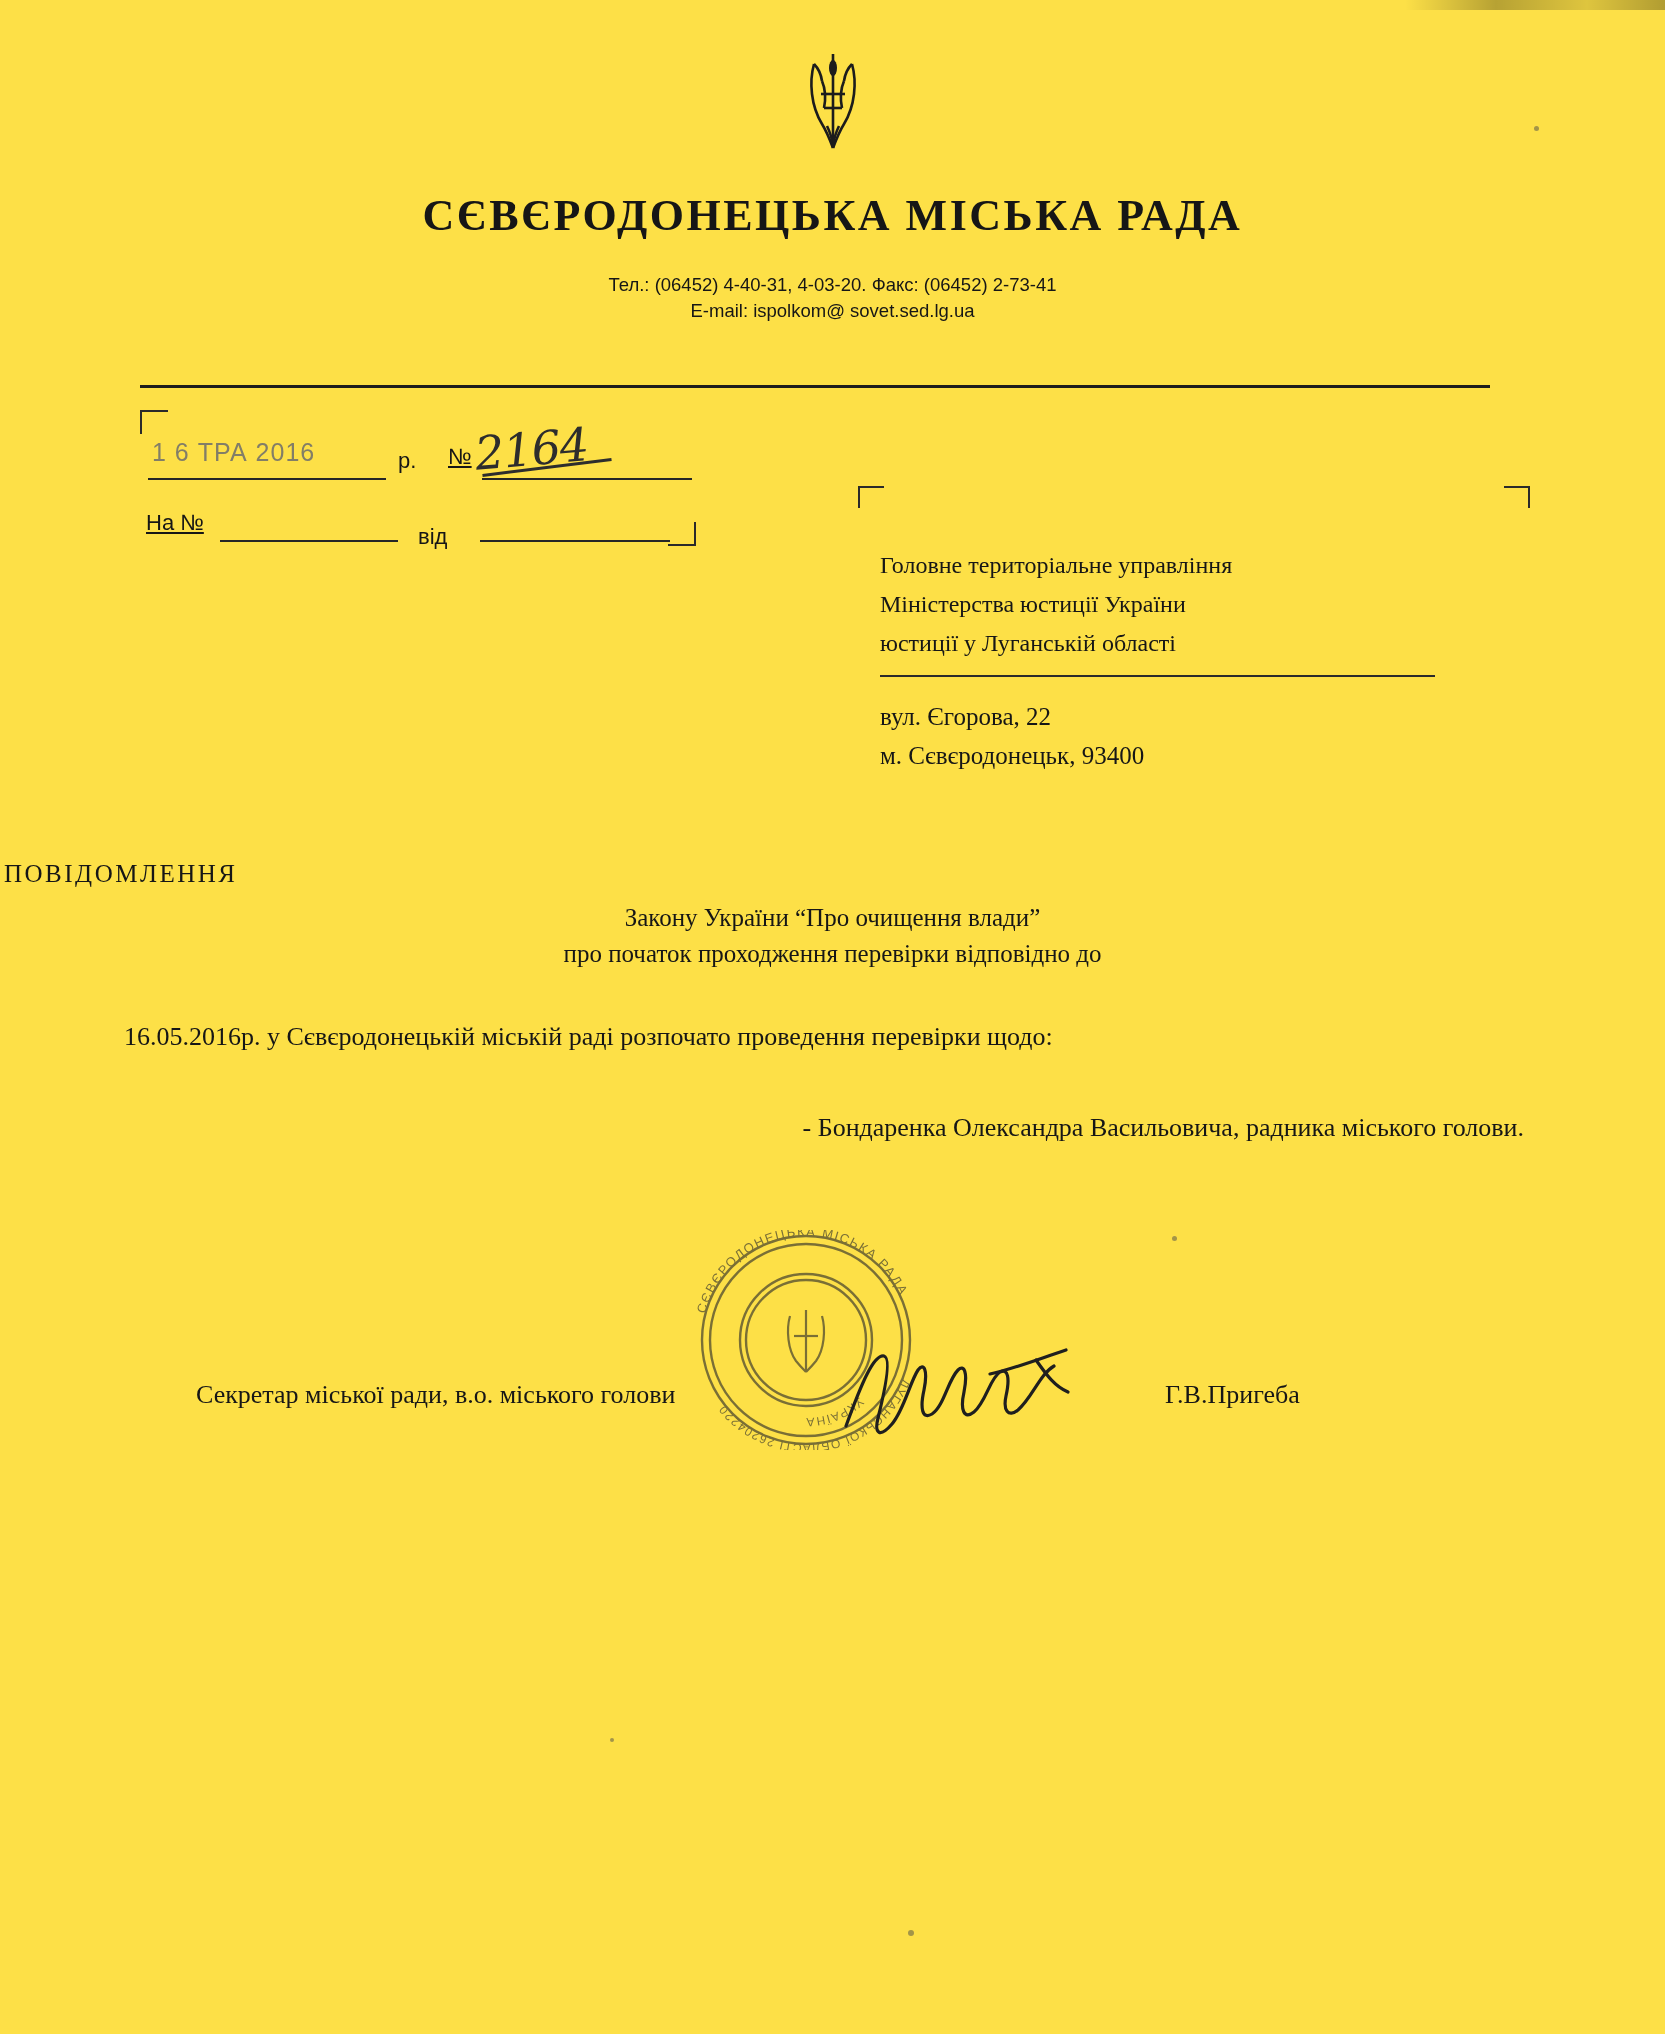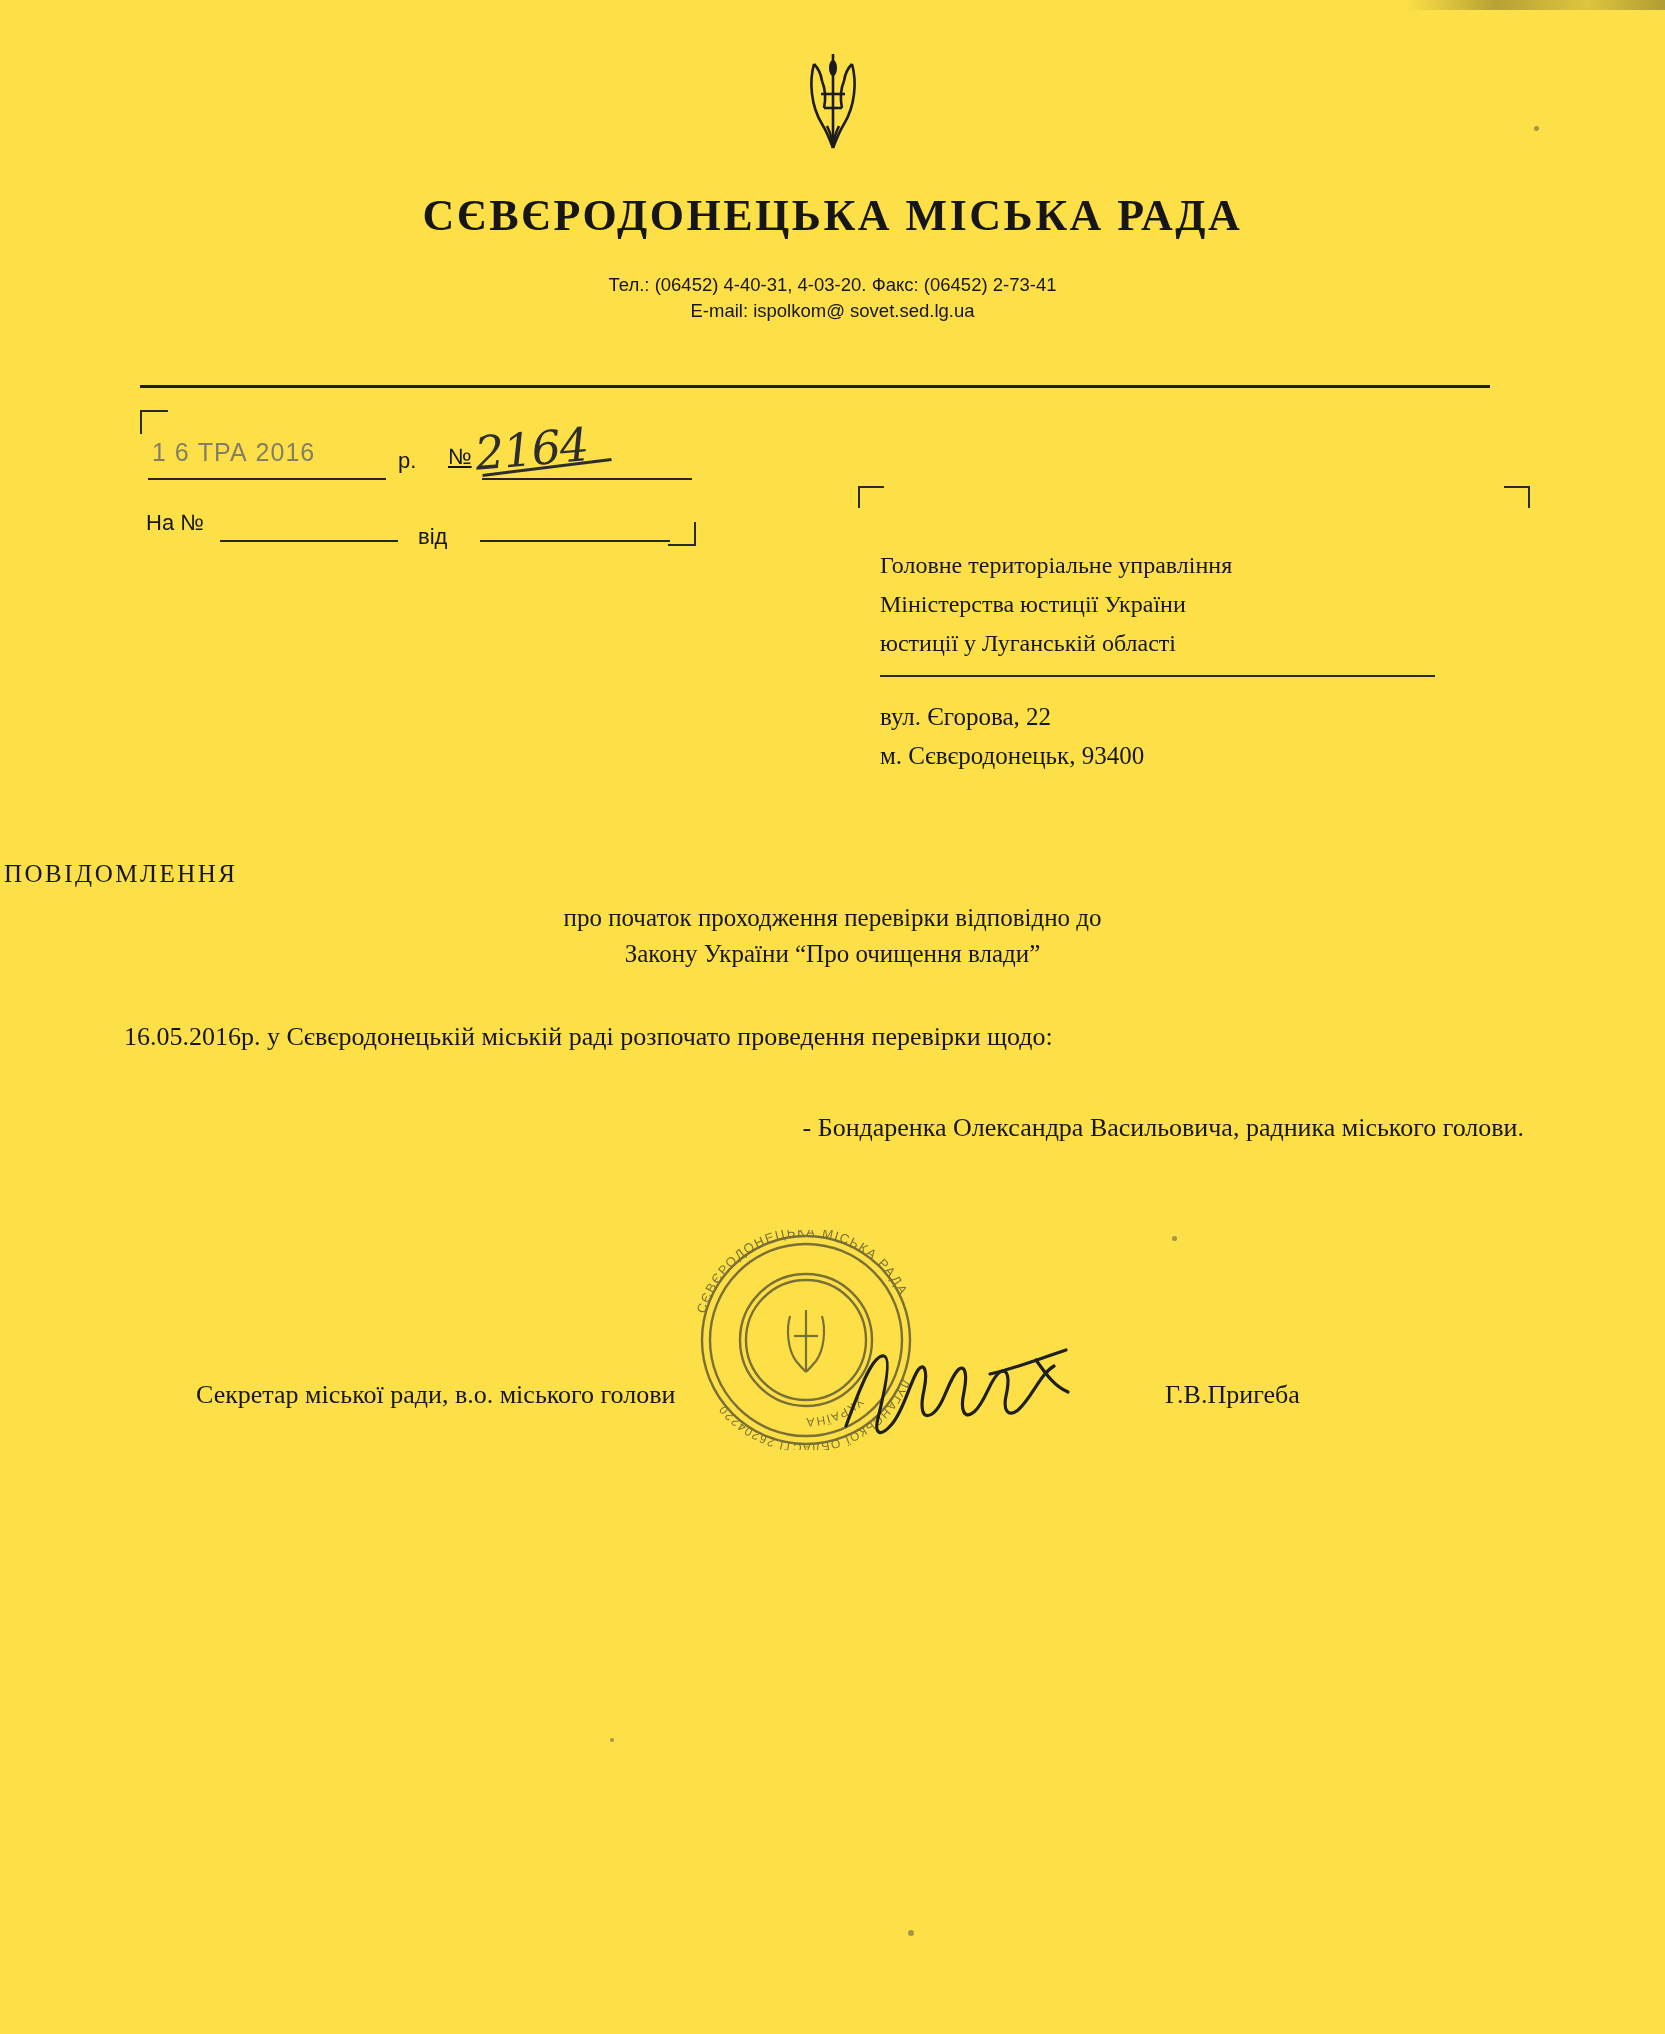--- a/index.html
+++ b/index.html
@@ -298,21 +298,21 @@
 
     <div class="stamp-date">1 6 ТРА 2016</div>
 
     <div class="reg-underline" style="top:74px; left:18px; width:238px;"></div>
     <div class="reg-r-label" style="top:44px; left:268px;">р.</div>
     <div class="reg-r-label" style="top:40px; left:318px; text-decoration: underline;">№</div>
     <div class="reg-underline" style="top:74px; left:352px; width:210px;"></div>
     <div class="handwritten-number">2164</div>
     <div class="hw-strike"></div>
 
-    <div class="reg-r-label" style="top:106px; left:16px; ">На №</div>
+    <div class="reg-r-label" style="top:106px; left:16px; text-decoration: underline;">На №</div>
     <div class="reg-underline" style="top:136px; left:90px; width:178px;"></div>
     <div class="reg-r-label" style="top:120px; left:288px;">від</div>
     <div class="reg-underline" style="top:136px; left:350px; width:190px;"></div>
     <div class="corner" style="border:none;border-bottom:2px solid #2a2a2a;border-right:2px solid #2a2a2a;top:118px;left:538px;width:26px;height:22px;"></div>
   </div>
 
   <div class="addressee">
     <span class="acorner-l"></span>
     <span class="acorner-r"></span>
     <div class="addr-name">
@@ -322,22 +322,22 @@
     </div>
     <div class="addr-sep"></div>
     <div class="addr-street">
       <span>вул. Єгорова, 22</span>
       <span>м. Сєвєродонецьк, 93400</span>
     </div>
   </div>
 
   <div class="notice-title">ПОВІДОМЛЕННЯ</div>
   <div class="notice-sub">
+    <span>Закону України “Про очищення влади”</span>
     <span>про початок проходження перевірки відповідно до</span>
-    <span>Закону України “Про очищення влади”</span>
   </div>
 
   <div class="body-p1">16.05.2016р. у Сєвєродонецькій міській раді розпочато проведення перевірки щодо:</div>
   <div class="body-p2">- Бондаренка Олександра Васильовича, радника міського голови.</div>
 
   <div class="seal">
     <svg viewBox="0 0 268 220" xmlns="http://www.w3.org/2000/svg">
       <defs>
         <path id="outerArc" d="M 30 110 A 104 104 0 1 1 238 110"></path>
         <path id="outerArcB" d="M 238 110 A 104 104 0 1 1 30 110"></path>

